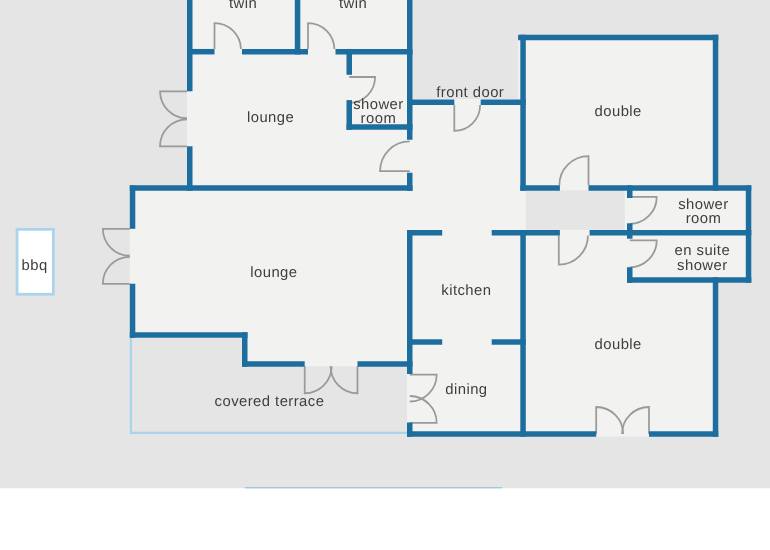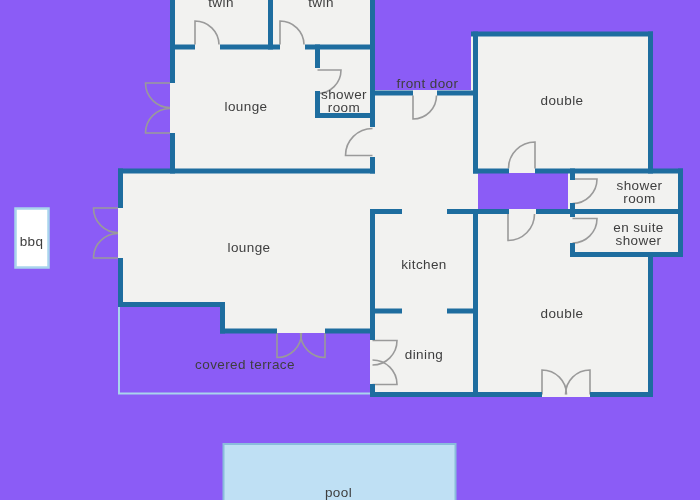--- a/index.html
+++ b/index.html
@@ -1,20 +1,20 @@
 <!DOCTYPE html>
 <html><head>
 <meta charset="utf-8">
 <style>
   html,body{margin:0;padding:0;background:#ffffff;}
   #stage{
     position:relative;
-    width:700px;height:500px;
+    width:700px;height:444px;
     overflow:hidden;
-    background:#8b5cf6;
+    background:#e5e5e5;
     font-family:"Liberation Sans", sans-serif;
   }
   svg text{
     font-family:"Liberation Sans", sans-serif;
     font-size:13.5px;
     letter-spacing:0.4px;
   }
 </style>
 </head>
 <body>

